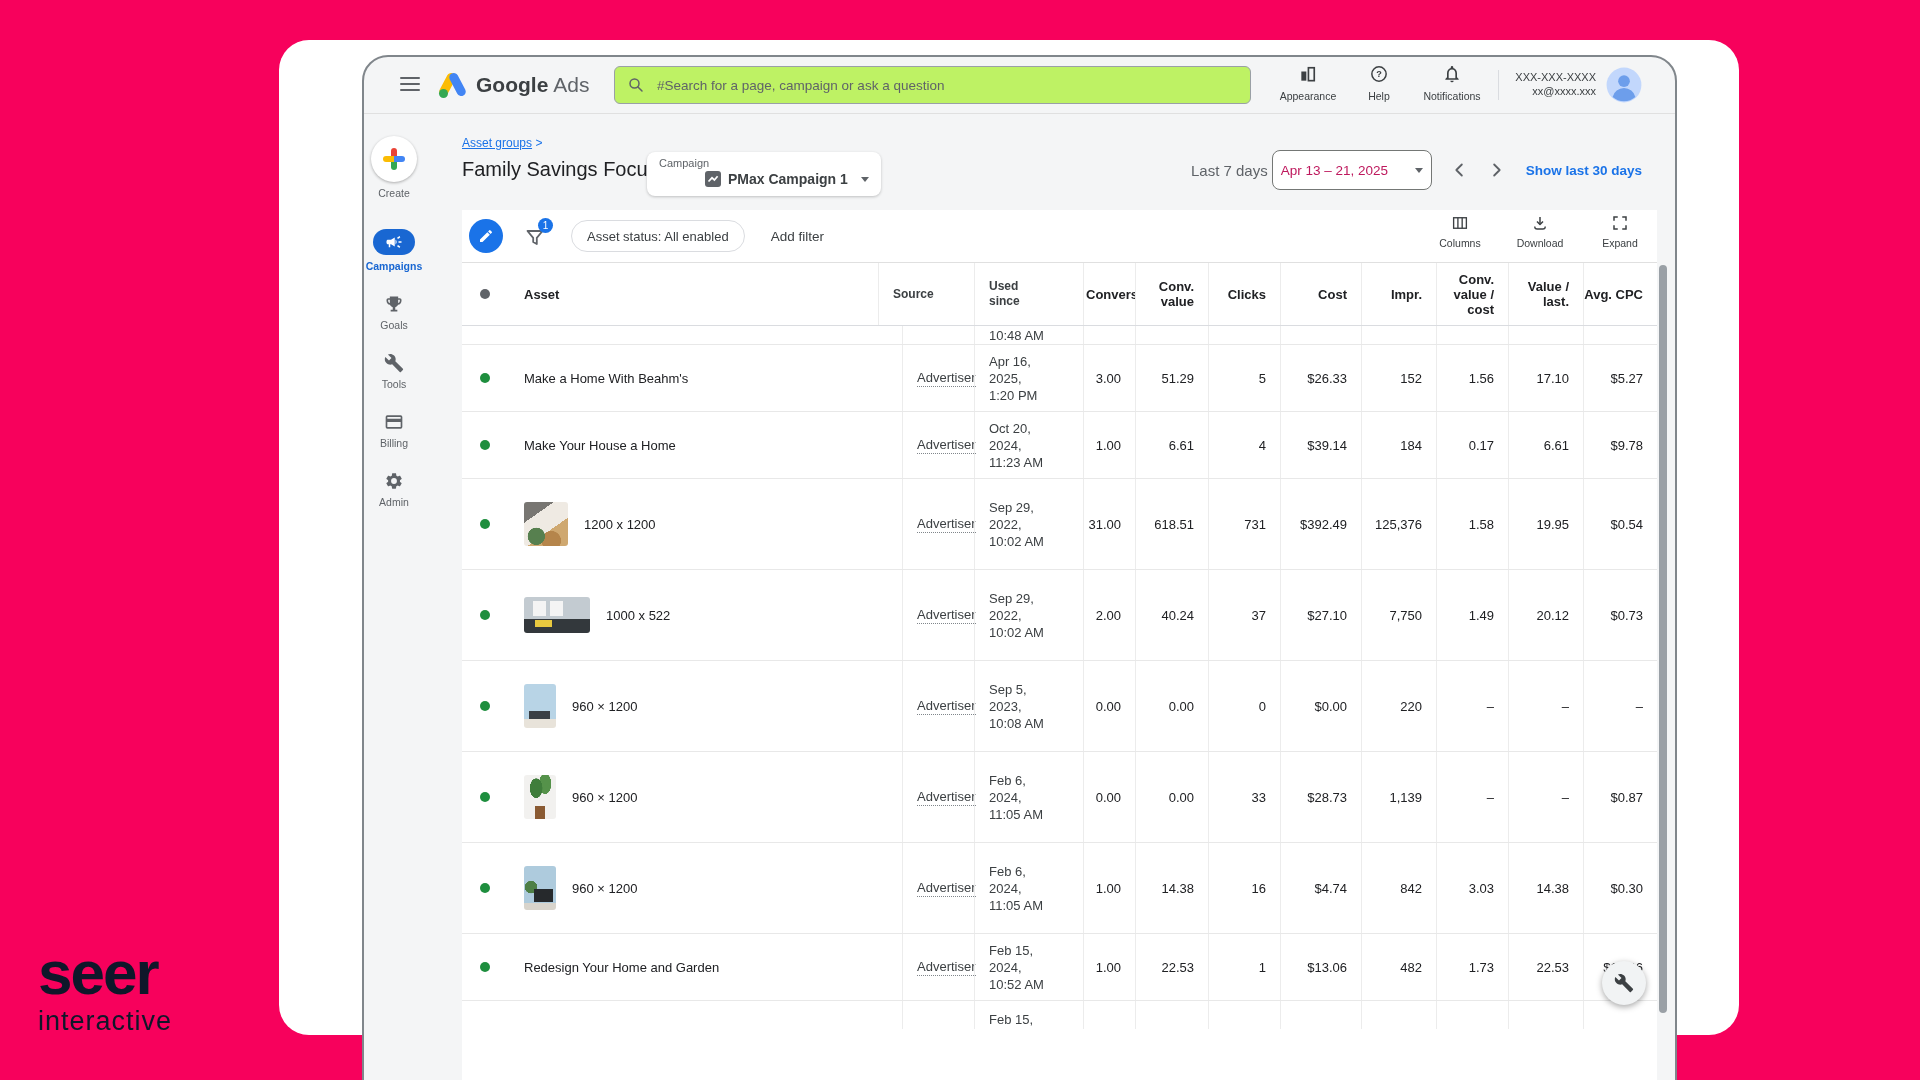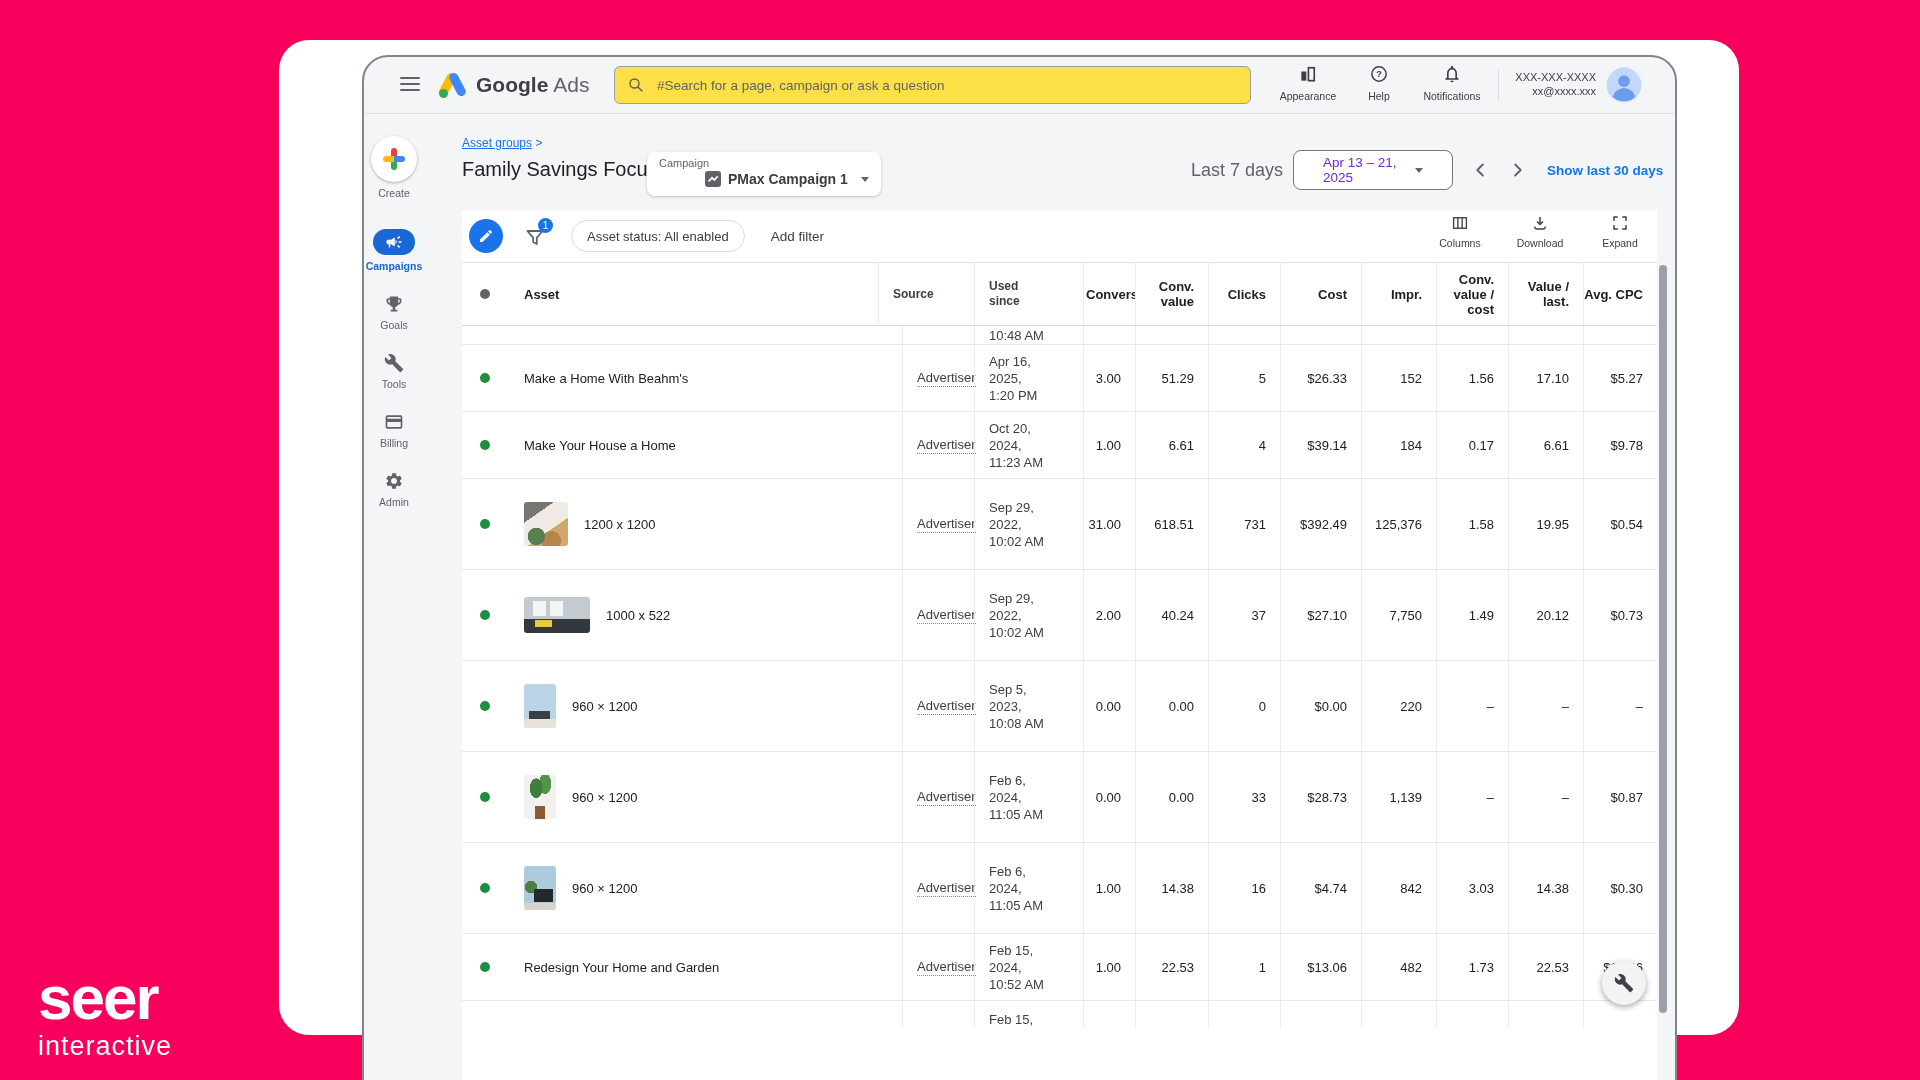--- a/index.html
+++ b/index.html
@@ -1,40 +1,40 @@
 <!DOCTYPE html>
 <html><head>
 <meta charset="utf-8">
 <style>
   html,body{margin:0;padding:0;}
   body{width:1920px;height:1080px;position:relative;overflow:hidden;background:#F7015C;
        font-family:"Liberation Sans",sans-serif;color:#202124;}
   
-  .brand{position:absolute;left:38px;bottom:20px;color:#ffffff;}
+  .brand{position:absolute;left:38px;bottom:45px;color:#0f172a;}
   .brand .b1{font-size:62px;font-weight:bold;letter-spacing:-2px;line-height:1;}
   .brand .b2{font-size:27px;font-weight:normal;letter-spacing:1px;line-height:1;margin-top:4px;}
   
   .outer-card{position:absolute;left:279px;top:40px;width:1460px;height:995px;background:#fff;border-radius:30px;}
   
   .window{position:absolute;left:83px;top:15px;width:1315px;height:1070px;box-sizing:border-box;
           background:#f4f5f6;border:2px solid #80868b;border-radius:26px;overflow:hidden;}
   .win-header{position:relative;height:56px;border-bottom:1px solid #e0e0e0;}
   .win-body{position:absolute;top:57px;left:0;right:0;bottom:0;display:flex;}
   
   .hamburger{position:absolute;left:36px;top:20px;width:20px;height:14px;cursor:pointer;}
   .hamburger span{display:block;height:2px;background:#5f6368;margin-bottom:4px;border-radius:1px;}
   .gads-logo{position:absolute;left:74px;top:14px;width:30px;height:28px;}
   .gads-logo .bar{position:absolute;width:9px;height:25px;border-radius:5px;}
   .gads-logo .y{left:5px;top:1px;background:#fbbc04;transform:rotate(28deg);}
   .gads-logo .b{left:15px;top:1px;background:#4285f4;transform:rotate(-28deg);}
   .gads-logo .g{position:absolute;left:1px;bottom:1px;width:9px;height:9px;border-radius:50%;background:#34a853;}
   .gads-text{position:absolute;left:112px;top:16px;font-size:21px;}
   .gads-text .g1{font-weight:bold;color:#3c4043;}
   .gads-text .g2{color:#5f6368;margin-left:5px;}
-  .searchbox{position:absolute;left:250px;top:9px;width:637px;height:38px;box-sizing:border-box;background:#fde047;
+  .searchbox{position:absolute;left:250px;top:9px;width:637px;height:38px;box-sizing:border-box;background:#bef264;
              border:1px solid #9aa0a6;border-radius:6px;display:flex;align-items:center;padding:13px 12px;}
   .searchbox input{border:none;outline:none;background:transparent;flex:1;font-size:13.5px;margin-left:10px;
                    font-family:"Liberation Sans",sans-serif;color:#202124;}
   .searchbox input::placeholder{color:#5f6368;}
   .hdr-action{position:absolute;top:7px;width:80px;text-align:center;cursor:pointer;}
   .hdr-action .lbl{font-size:10.5px;color:#3c4043;margin-top:2px;}
   .hdr-div{position:absolute;left:1134px;top:13px;width:1px;height:30px;background:#dadce0;}
   .account{position:absolute;left:1140px;top:13px;width:92px;text-align:right;font-size:11px;color:#3c4043;line-height:14px;}
   .avatar{position:absolute;left:1241px;top:9px;width:38px;height:38px;cursor:pointer;}
   
@@ -56,23 +56,23 @@
   .breadcrumb{position:absolute;left:38px;top:22px;font-size:12px;color:#1a73e8;cursor:pointer;}
   .breadcrumb .bc-link{text-decoration:underline;}
   .page-title{position:absolute;left:38px;top:44px;font-size:20px;color:#202124;}
   .campaign-chip{position:absolute;left:223px;top:38px;height:44px;box-sizing:border-box;background:#fff;border-radius:8px;
                  box-shadow:0 1px 3px rgba(0,0,0,.22);padding:5px 12px 5px 12px;cursor:pointer;}
   .campaign-chip .cl{font-size:11px;color:#5f6368;}
   .campaign-chip .cv{display:flex;align-items:center;gap:7px;margin-top:2px;font-size:14px;font-weight:bold;color:#3c4043;padding-left:46px;}
   .caret{width:0;height:0;border-left:4.5px solid transparent;border-right:4.5px solid transparent;
          border-top:5.5px solid #5f6368;margin-left:6px;}
   .range-cluster{position:absolute;left:767px;top:34px;height:44px;display:flex;align-items:center;}
-  .range-preset{font-size:18px;color:#5f6368;margin-right:10px;}
+  .range-preset{font-size:15px;color:#5f6368;margin-right:4px;}
   .range-box{display:flex;align-items:center;box-sizing:border-box;width:160px;height:40px;background:#fff;
-             border:1px solid #747775;border-radius:8px;padding:0 29px;font-size:13.5px;color:#6d28d9;cursor:pointer;}
+             border:1px solid #747775;border-radius:8px;padding:0 8px;font-size:13.5px;color:#be185d;cursor:pointer;}
   .range-box .caret{margin-left:auto;}
   .chev-btn{width:28px;height:28px;display:flex;align-items:center;justify-content:center;cursor:pointer;}
   .range-link{font-size:13.5px;font-weight:bold;color:#1a73e8;margin-left:16px;cursor:pointer;}
   
   .panel{position:absolute;left:38px;top:96px;width:1195px;bottom:0;background:#fff;}
   .filter-row{position:relative;height:52px;display:flex;align-items:center;padding-left:7px;box-sizing:border-box;}
   .pencil-btn{width:34px;height:34px;border-radius:50%;background:#1a73e8;display:flex;align-items:center;
               justify-content:center;cursor:pointer;}
   .funnel-wrap{position:relative;margin-left:20px;width:26px;height:30px;cursor:pointer;}
   .funnel-badge{position:absolute;right:-4px;top:-3px;width:15px;height:15px;border-radius:50%;background:#1a73e8;

